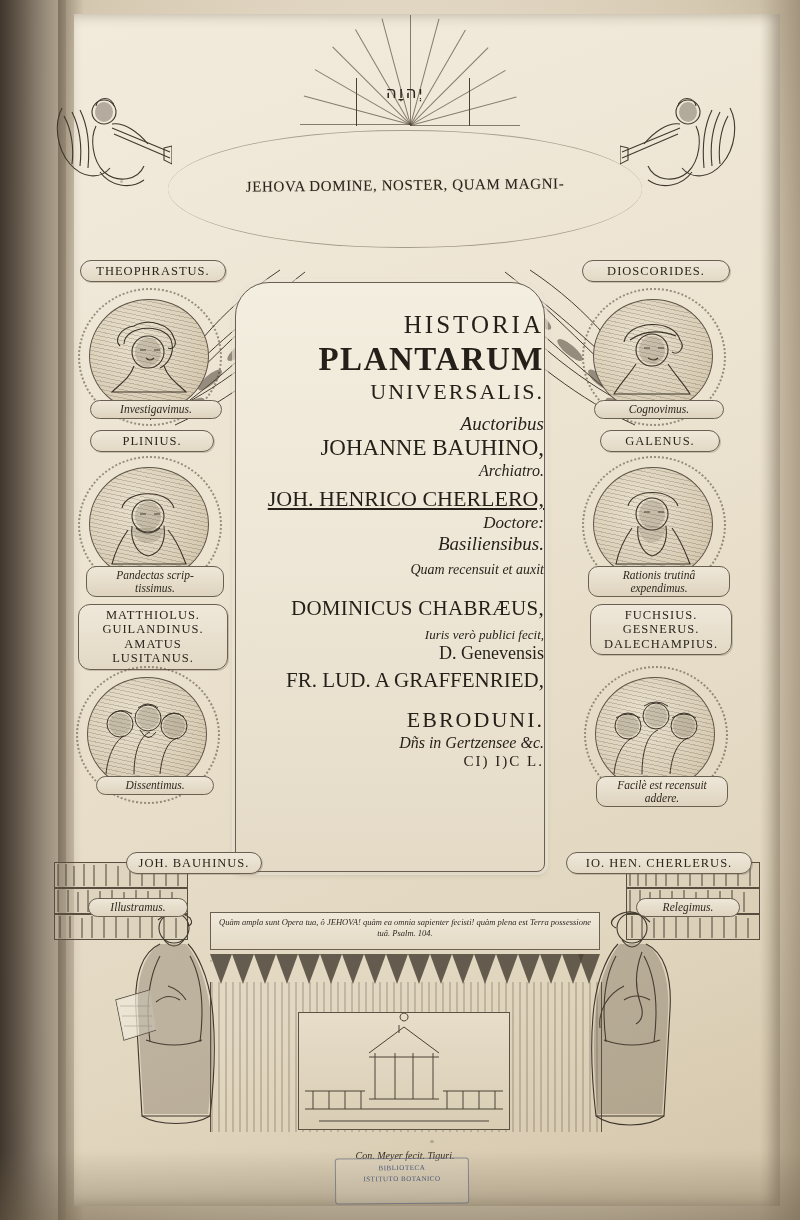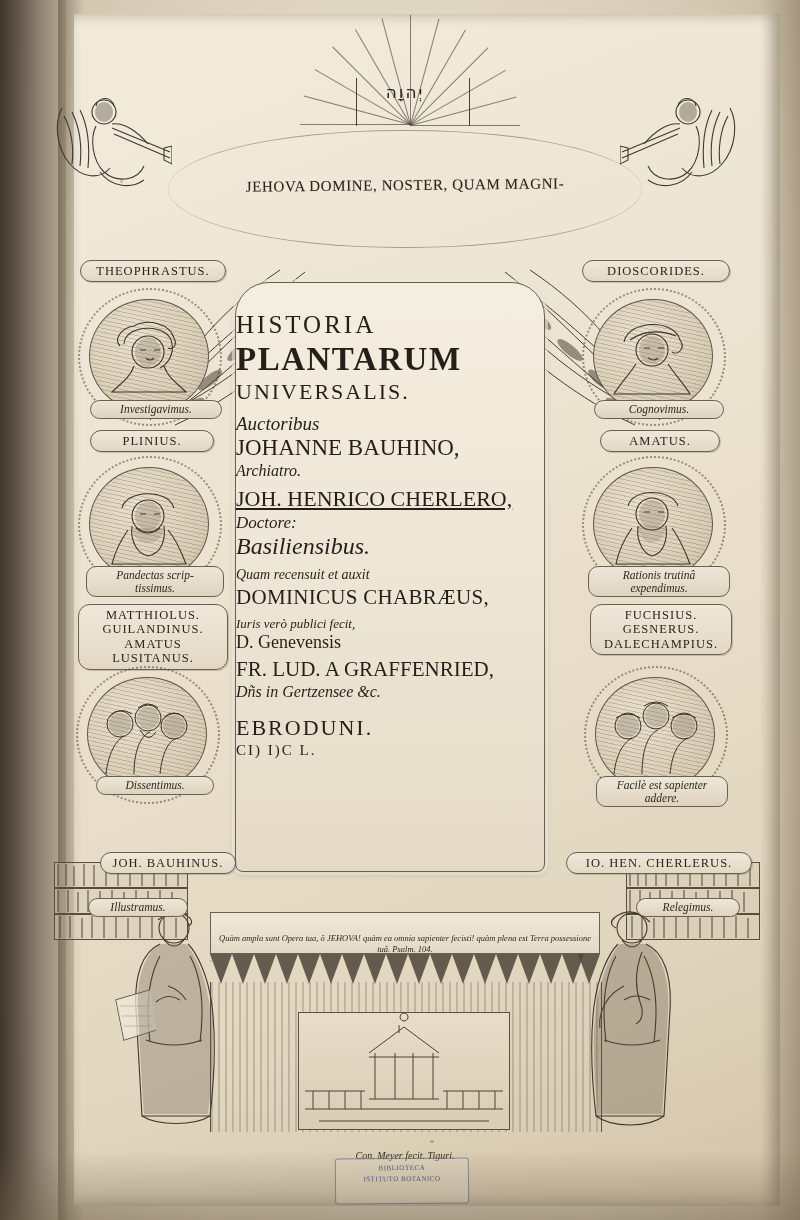--- a/index.html
+++ b/index.html
@@ -93,36 +93,36 @@
   
   .foliage{position:absolute;}
 
   
   .tablet{
     position:absolute;left:175px;top:222px;width:310px;height:590px;
     background:linear-gradient(180deg,#f4eee0,#ece4d3 60%,#e4dac6);
     border:1px solid #6a6052;
     border-radius:34px 34px 8px 8px;
     box-shadow:0 0 0 3px rgba(240,234,220,.6), 0 2px 6px rgba(70,58,40,.25);
-    text-align:left;
+    text-align:right;
     padding-top:14px;
     box-sizing:border-box;
   }
   .tablet .t{display:block;color:#241f18;}
   .t1{font-size:25px;letter-spacing:3px;margin-top:14px;}
   .t2{font-size:33px;letter-spacing:1.5px;margin-top:2px;font-weight:bold;}
   .t3{font-size:22px;letter-spacing:2px;margin-top:1px;}
   .t4{font-size:19px;font-style:italic;margin-top:8px;}
   .t5{font-size:23px;margin-top:0;}
   .t6{font-size:16px;font-style:italic;margin-top:1px;}
   .t7{font-size:22px;margin-top:6px;text-decoration:underline;}
   .t8{font-size:17px;font-style:italic;margin-top:1px;}
-  .t9{font-size:24px;font-style:italic;margin-top:0px;}
+  .t9{font-size:19px;font-style:italic;margin-top:0px;}
   .t10{font-size:14px;font-style:italic;margin-top:7px;}
-  .t11{font-size:21px;margin-top:2px;letter-spacing:.3px;}
+  .t11{font-size:21px;margin-top:18px;letter-spacing:.3px;}
   .t12{font-size:18px;margin-top:0px;}
   .t13{font-size:13px;font-style:italic;margin-top:6px;}
   .t14{font-size:21px;margin-top:4px;}
   .t15{font-size:16px;margin-top:1px;font-style:italic;}
   .t16{font-size:22px;letter-spacing:2px;margin-top:14px;}
   .t17{font-size:15px;letter-spacing:2px;margin-top:1px;}
 
   
   .med{
     position:absolute;width:118px;height:112px;
@@ -171,21 +171,21 @@
     border:1px solid #5b5243;
     background:linear-gradient(180deg,#e7ddc9,#d9cdb4);
   }
   .figure{position:absolute;}
   .figure svg{width:100%;height:100%;}
 
   .quotebox{
     position:absolute;left:150px;top:62px;width:390px;height:38px;
     border:1px solid #6a6052;background:linear-gradient(180deg,#f0e9da,#e3d9c5);
     font-size:8.5px;font-style:italic;line-height:1.35;color:#2e2820;
-    padding:20px 8px;box-sizing:border-box;text-align:center;
+    padding:4px 8px;box-sizing:border-box;text-align:center;
   }
   .engraver{
     position:absolute;left:245px;top:300px;width:200px;text-align:center;
     font-style:italic;font-size:10px;color:#373026;
   }
 
   
   .stamp{
     position:absolute;left:335px;top:1158px;width:134px;height:46px;
     border:1px solid rgba(70,80,110,.55);
@@ -394,21 +394,21 @@
           <path d="M42 64 C 34 76, 26 84, 20 94 L 96 94 C 90 84, 82 76, 74 64"></path>
           <path d="M50 48 l6 0 M64 48 l6 0"></path>
           <path d="M54 58 q6 4 10 0"></path>
           <path d="M36 40 q20 -14 46 -4"></path>
         </g>
         <ellipse cx="58" cy="50" rx="13" ry="14" fill="#6a5f4d" opacity=".25"></ellipse>
       </svg>
     </div>
     <div class="scroll-cap" style="left:534px;top:340px;width:116px;">Cognovimus.</div>
 
-    <div class="cartouche" style="left:540px;top:370px;width:104px;">AMATUS.</div>
+    <div class="cartouche" style="left:540px;top:370px;width:104px;">GALENUS.</div>
     <div class="wreath" style="left:522px;top:396px;"></div>
     <div class="med" style="left:533px;top:407px;">
       <div class="hatch"></div>
       <svg viewBox="0 0 118 112">
         <g fill="none" stroke="#3c3429" stroke-width="1.1">
           <path d="M34 38 C 38 20, 78 20, 84 38"></path>
           <circle cx="58" cy="46" r="16"></circle>
           <path d="M44 58 C 42 74, 50 86, 58 88 C 68 86, 74 74, 72 58"></path>
           <path d="M38 60 C 28 74, 24 86, 22 96 L 96 96 C 92 86, 88 74, 78 60"></path>
           <path d="M50 44 l6 0 M64 44 l6 0"></path>
@@ -438,40 +438,40 @@
           <path d="M20 40 q12 -8 24 0"></path>
           <path d="M76 40 q12 -8 24 0"></path>
         </g>
         <g fill="#6a5f4d" opacity=".25">
           <circle cx="32" cy="48" r="11"></circle>
             <circle cx="60" cy="38" r="11"></circle>
             <circle cx="88" cy="48" r="11"></circle>
         </g>
       </svg>
     </div>
-    <div class="scroll-cap" style="left:536px;top:716px;width:118px;white-space:pre-line;">Facilè est sapienter
+    <div class="scroll-cap" style="left:536px;top:716px;width:118px;white-space:pre-line;">Facilè est recensuit
 addere.</div>
 
     <div class="tablet">
       <span class="t t1">HISTORIA</span>
       <span class="t t2">PLANTARUM</span>
       <span class="t t3">UNIVERSALIS.</span>
       <span class="t t4">Auctoribus</span>
       <span class="t t5">JOHANNE BAUHINO,</span>
       <span class="t t6">Archiatro.</span>
       <span class="t t7">JOH. HENRICO CHERLERO,</span>
       <span class="t t8">Doctore:</span>
       <span class="t t9">Basiliensibus.</span>
       <span class="t t10">Quam recensuit et auxit</span>
       <span class="t t11">DOMINICUS CHABRÆUS,</span>
       <span class="t t13">Iuris verò publici fecit,</span>
       <span class="t t12">D. Genevensis</span>
       <span class="t t14">FR. LUD. A GRAFFENRIED,</span>
+      <span class="t t16">EBRODUNI.</span>
       <span class="t t15">Dñs in Gertzensee  &amp;c.</span>
-      <span class="t t16">EBRODUNI.</span>
       <span class="t t17">CI) I)C L.</span>
     </div>
 
     <div class="bottom">
 
       <div class="quotebox">Quàm ampla sunt Opera tua, ô JEHOVA! quàm ea omnia sapienter fecisti! quàm plena est Terra possessione tuâ.  Psalm. 104.</div>
 
       <div class="shelf" style="left:-6px;top:12px;width:132px;height:24px;"></div>
       <div class="shelf" style="left:-6px;top:38px;width:132px;height:24px;"></div>
       <div class="shelf" style="left:-6px;top:64px;width:132px;height:24px;"></div>
@@ -548,21 +548,21 @@
             <path d="M70 96 q12 4 18 14"></path>
             <path d="M48 150 q28 10 56 0"></path>
           </g>
           <path d="M18 110 L 52 100 L 58 140 L 26 150 Z" fill="#efe8d8" opacity=".75"></path>
           <g fill="#59503f" opacity=".28">
             <path d="M62 54 C 46 64, 38 90, 40 122 C 42 162, 44 196, 46 224 L 110 224 C 114 190, 116 150, 112 118 C 108 86, 96 62, 88 54 Z"></path>
           </g>
         </svg>
       </div>
       <div class="scroll-cap" style="left:28px;top:48px;width:86px;">Illustramus.</div>
-      <div class="cartouche" style="left:40px;top:2px;width:120px;">JOH. BAUHINUS.</div>
+      <div class="cartouche" style="left:66px;top:2px;width:120px;">JOH. BAUHINUS.</div>
 
       <div class="figure" style="left:498px;top:40px;width:150px;height:250px;">
         <svg viewBox="0 0 150 250">
           <g fill="none" stroke="#3f372c" stroke-width="1.1" transform="translate(150,0) scale(-1,1)">
             <circle cx="76" cy="38" r="15"></circle>
             <path d="M58 32 q18 -18 36 -4 q6 6 -2 10"></path>
             <path d="M66 50 q10 14 20 0"></path>
             <path d="M62 54 C 44 62, 36 86, 38 120 C 40 160, 42 196, 44 226 L 112 226 C 116 192, 118 150, 114 116 C 110 84, 98 62, 90 54"></path>
             <path d="M64 66 C 52 88, 50 120, 54 152"></path>
             <path d="M92 66 C 104 88, 106 120, 102 152"></path>

